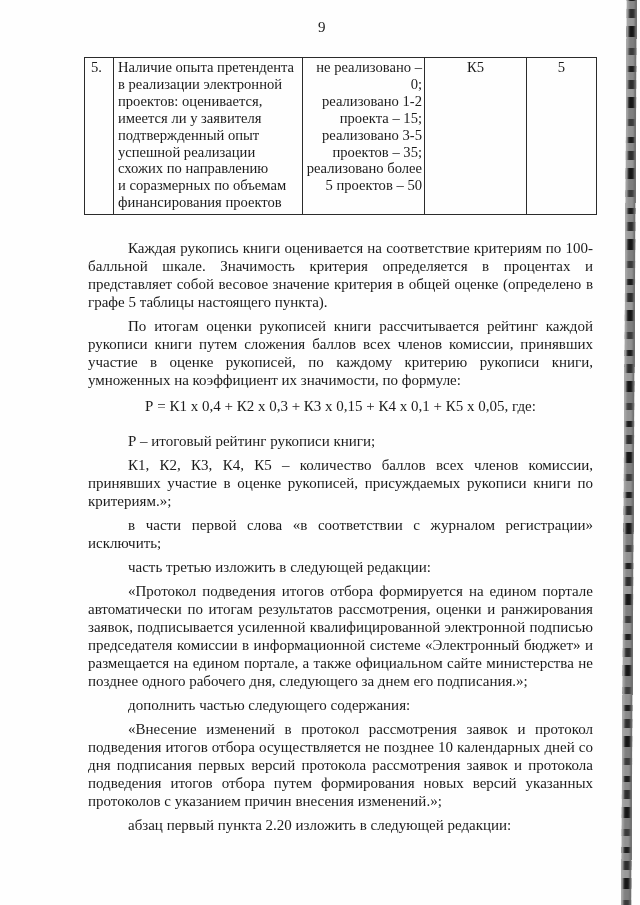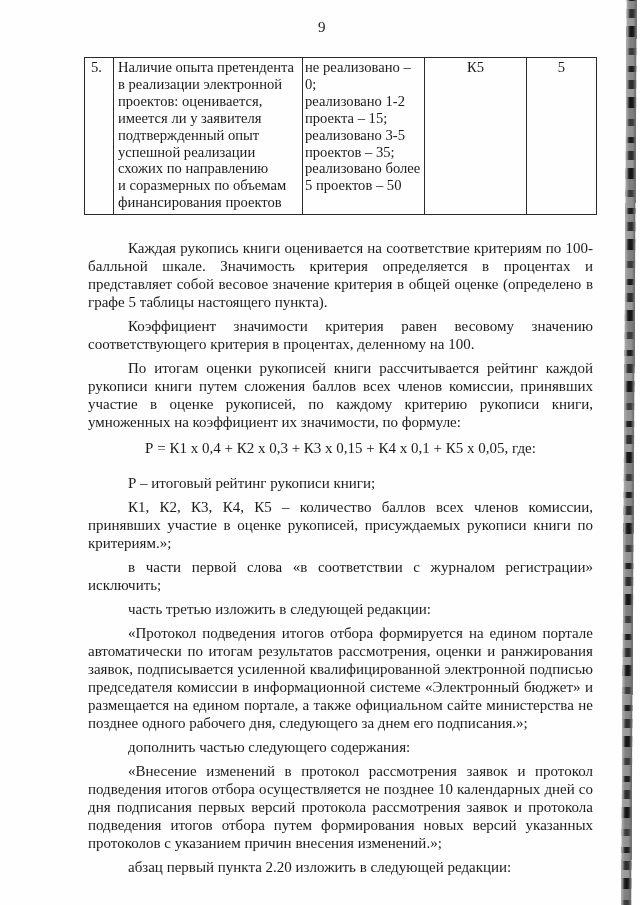--- a/index.html
+++ b/index.html
@@ -24,21 +24,21 @@
   }
   .doc-table td {
     border:1.5px solid #2b2b2b;
     vertical-align:top;
     font-size:14.6px;
     line-height:16.9px;
     padding:1px 2px 0 2px;
   }
   td.col-num    { width:29px;  padding-left:6px; }
   td.col-crit   { width:189px; padding-left:4px; }
-  td.col-score  { width:122px; text-align:left; }
+  td.col-score  { width:122px; text-align:right; }
   td.col-coef   { width:102px;  text-align:center; }
   td.col-weight { width:70px;  text-align:center; }
   .pre-line { white-space:pre-line; }
   .body-text {
     position:absolute; left:88px; top:233px; width:505px;
   }
   .body-text p {
     font-size:15px;
     line-height:18px;
     text-align:justify;
@@ -95,21 +95,20 @@
 реализовано более
 5 проектов – 50</td>
       <td class="col-coef">К5</td>
       <td class="col-weight">5</td>
     </tr>
   </tbody>
     </table>
 
   <div class="body-text">
     <p>Каждая рукопись книги оценивается на соответствие критериям по 100-балльной шкале. Значимость критерия определяется в процентах и представляет собой весовое значение критерия в общей оценке (определено в графе 5 таблицы настоящего пункта).</p>
-    <p>Коэффициент значимости критерия равен весовому значению соответствующего критерия в процентах, деленному на 100.</p>
     <p>По итогам оценки рукописей книги рассчитывается рейтинг каждой рукописи книги путем сложения баллов всех членов комиссии, принявших участие в оценке рукописей, по каждому критерию рукописи книги, умноженных на коэффициент их значимости, по формуле:</p>
     <p class="formula">Р = К1 х 0,4 + К2 х 0,3 + К3 х 0,15 + К4 х 0,1 + К5 х 0,05, где:</p>
     <p>Р – итоговый рейтинг рукописи книги;</p>
     <p>К1, К2, К3, К4, К5 – количество баллов всех членов комиссии, принявших участие в оценке рукописей, присуждаемых рукописи книги по критериям.»;</p>
     <p>в части первой слова «в соответствии с журналом регистрации» исключить;</p>
     <p>часть третью изложить в следующей редакции:</p>
     <p>«Протокол подведения итогов отбора формируется на едином портале автоматически по итогам результатов рассмотрения, оценки и ранжирования заявок, подписывается усиленной квалифицированной электронной подписью председателя комиссии в информационной системе «Электронный бюджет» и размещается на едином портале, а также официальном сайте министерства не позднее одного рабочего дня, следующего за днем его подписания.»;</p>
     <p>дополнить частью следующего содержания:</p>
     <p>«Внесение изменений в протокол рассмотрения заявок и протокол подведения итогов отбора осуществляется не позднее 10 календарных дней со дня подписания первых версий протокола рассмотрения заявок и протокола подведения итогов отбора путем формирования новых версий указанных протоколов с указанием причин внесения изменений.»;</p>
     <p>абзац первый пункта 2.20 изложить в следующей редакции:</p>

